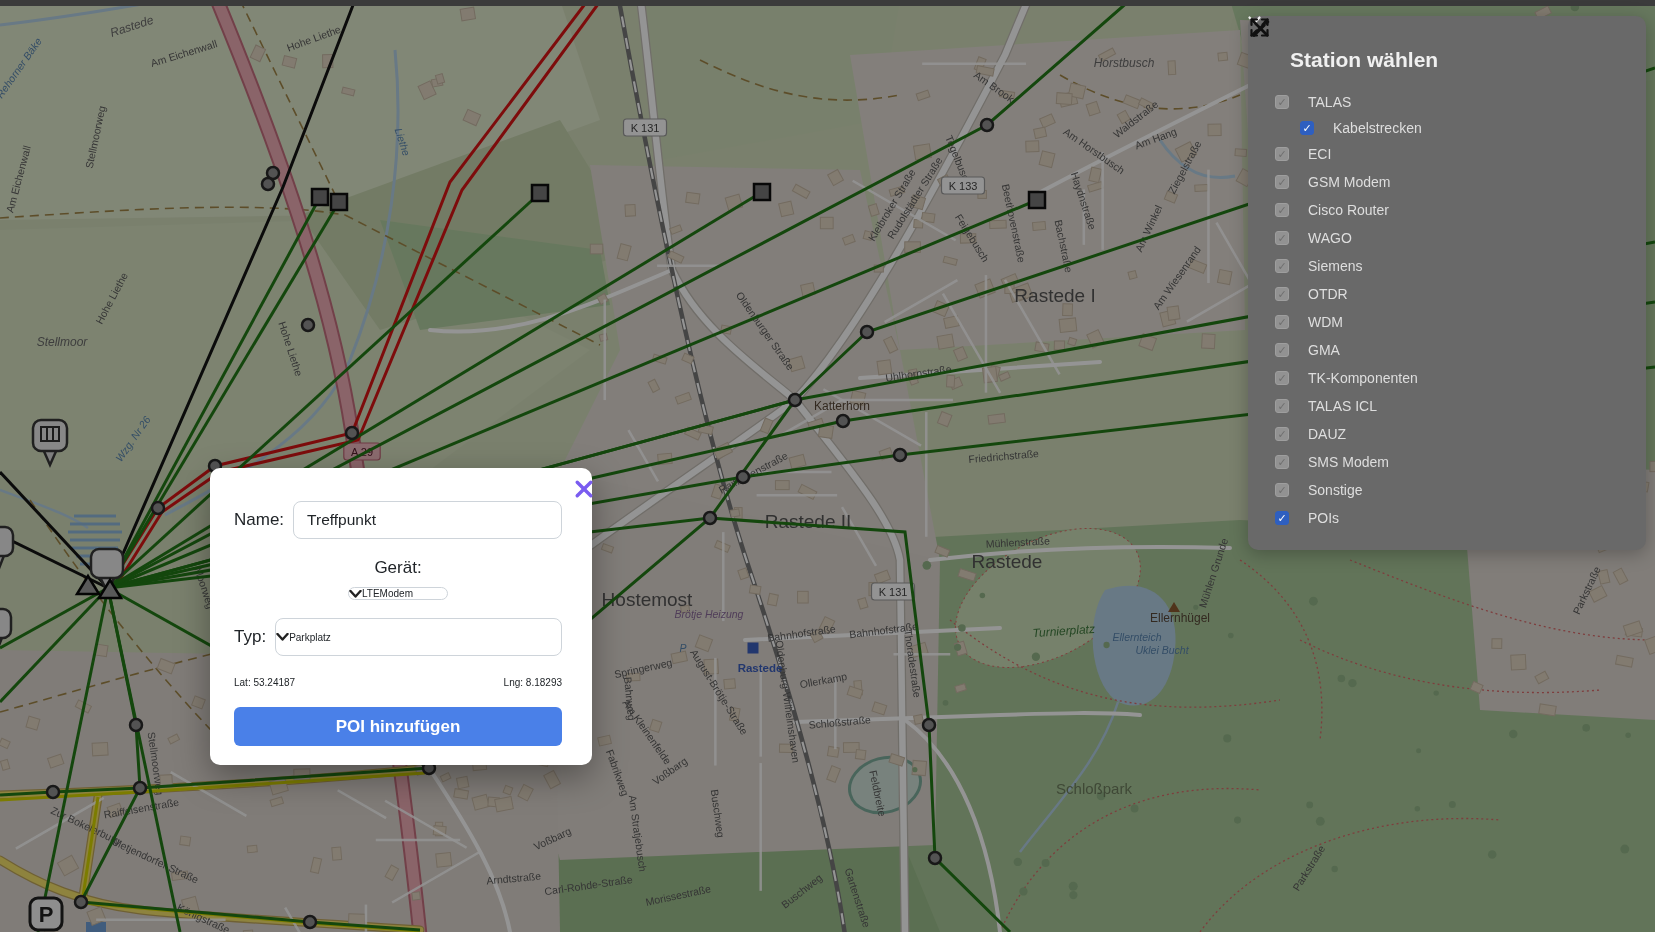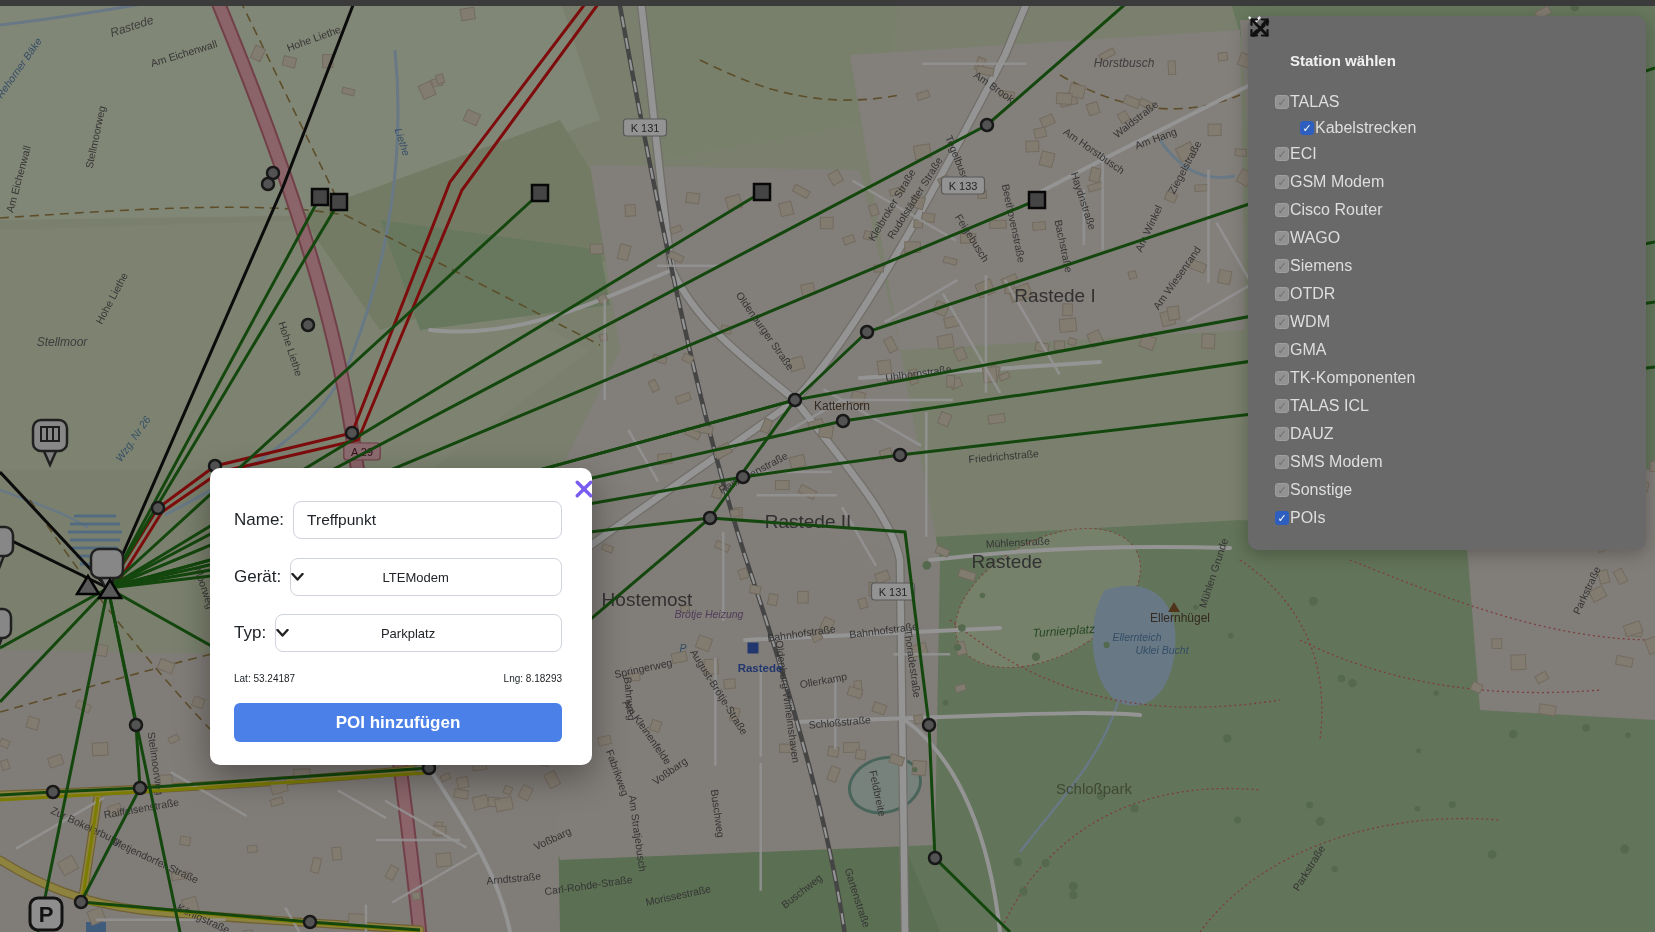--- a/index.html
+++ b/index.html
@@ -8,45 +8,45 @@
          font-family:"Liberation Sans","DejaVu Sans",sans-serif;background:#d2ddbc;}
   .stage svg{position:absolute;left:0;top:0;}
   .dim{position:absolute;left:0;top:0;width:1655px;height:932px;background:rgba(0,0,0,0.42);pointer-events:none;}
   .topbar{position:absolute;left:0;top:0;width:1655px;height:6px;background:#3b3b3b;z-index:5;}
 
   
   .panel{position:absolute;left:1248px;top:16px;width:398px;height:534px;background:#696969;
          border-radius:10px;z-index:6;box-shadow:0 4px 18px rgba(0,0,0,0.25);color:#dcdcdc;}
   .panel-head{display:flex;align-items:center;margin:27px 16px 0 42px;height:34px;}
   .station-select{display:flex;align-items:center;gap:12px;background:none;border:none;cursor:pointer;
-                  color:#f0f0f0;font-family:inherit;font-size:15px;font-weight:600;padding:0;}
+                  color:#f0f0f0;font-family:inherit;font-size:21px;font-weight:600;padding:0;}
   .head-icons{margin-left:auto;display:flex;align-items:center;gap:9px;}
   .icon-btn{background:none;border:none;padding:2px;cursor:pointer;line-height:0;}
   .filter-list{margin-top:11px;}
   .f-row{display:flex;align-items:center;height:28px;padding-left:27px;}
   .f-row.indent{height:24px;padding-left:52px;}
   .cbx{width:14px;height:14px;border-radius:3px;flex:0 0 auto;display:flex;align-items:center;justify-content:center;
        font-size:11px;line-height:1;cursor:pointer;}
   .cbx.disabled{background:#929292;border:1px solid #9e9e9e;color:#6f6f6f;}
   .cbx.checked{background:#2e5fc0;border:1px solid #2e5fc0;color:#fff;}
-  .f-label{margin-left:1px;font-size:16px;color:#dedede;}
+  .f-label{margin-left:19px;font-size:14px;color:#dedede;}
 
   
   .modal{position:absolute;left:210px;top:468px;width:382px;height:297px;background:#fff;border-radius:10px;
          z-index:7;box-shadow:0 12px 34px rgba(0,0,0,0.35);padding:0 30px 0 24px;color:#212529;}
   .modal .close{position:absolute;top:11px;right:10px;background:none;border:none;cursor:pointer;line-height:0;padding:4px;}
   .m-row{display:flex;align-items:center;gap:9px;}
   .m-row.first{margin-top:33px;}
-  .m-row.r2{margin-top:19px;}
+  .m-row.r2{margin-top:19px;flex-direction:column;}
   .m-row.r3{margin-top:18px;}
   .m-label{font-size:17px;color:#212529;white-space:nowrap;}
   .m-input{flex:1;height:38px;border:1px solid #ced4da;border-radius:8px;padding:0 12px 0 13px;
            font-family:inherit;font-size:15.5px;color:#212529;outline:none;min-width:0;}
   .m-select{flex:1;height:38px;border:1px solid #ced4da;border-radius:8px;padding:0 34px 0 13px;
-            display:flex;align-items:center;font-size:13px;color:#212529;position:relative;cursor:pointer;background:#fff;min-width:0;justify-content:center;}
+            display:flex;align-items:center;font-size:10px;color:#212529;position:relative;cursor:pointer;background:#fff;min-width:0;}
   .m-select .chev{position:absolute;right:12px;top:50%;margin-top:-4px;}
   .coords{display:flex;justify-content:space-between;margin-top:21px;font-size:10px;color:#212529;}
   .submit{display:block;width:100%;margin-top:19px;height:39px;border:none;border-radius:6px;background:#4a80e8;
           color:#fff;font-family:inherit;font-size:17px;font-weight:bold;cursor:pointer;}
 
   
   text{font-family:"Liberation Sans","DejaVu Sans",sans-serif;}
   .lbl-street{fill:#5c5c5c;font-size:10.5px;}
   .lbl-place{fill:#6a6a6a;font-style:italic;font-size:12px;}
   .lbl-place2{fill:#584838;font-size:12px;}

